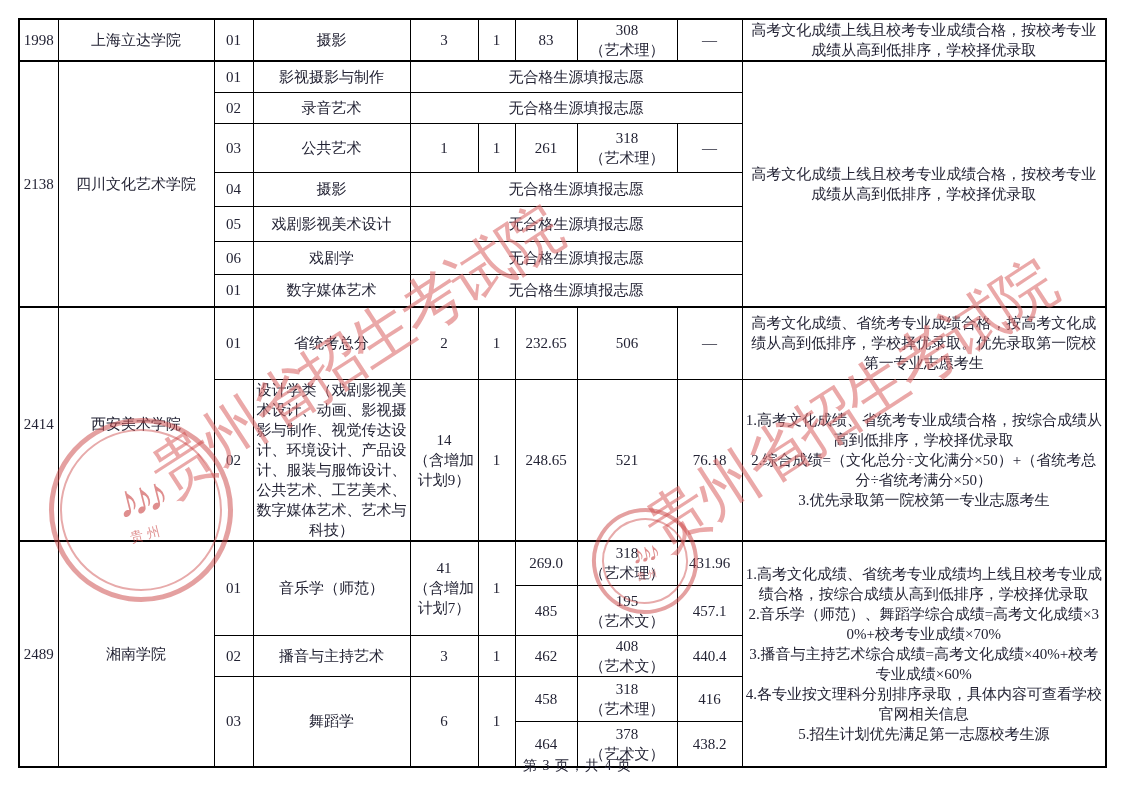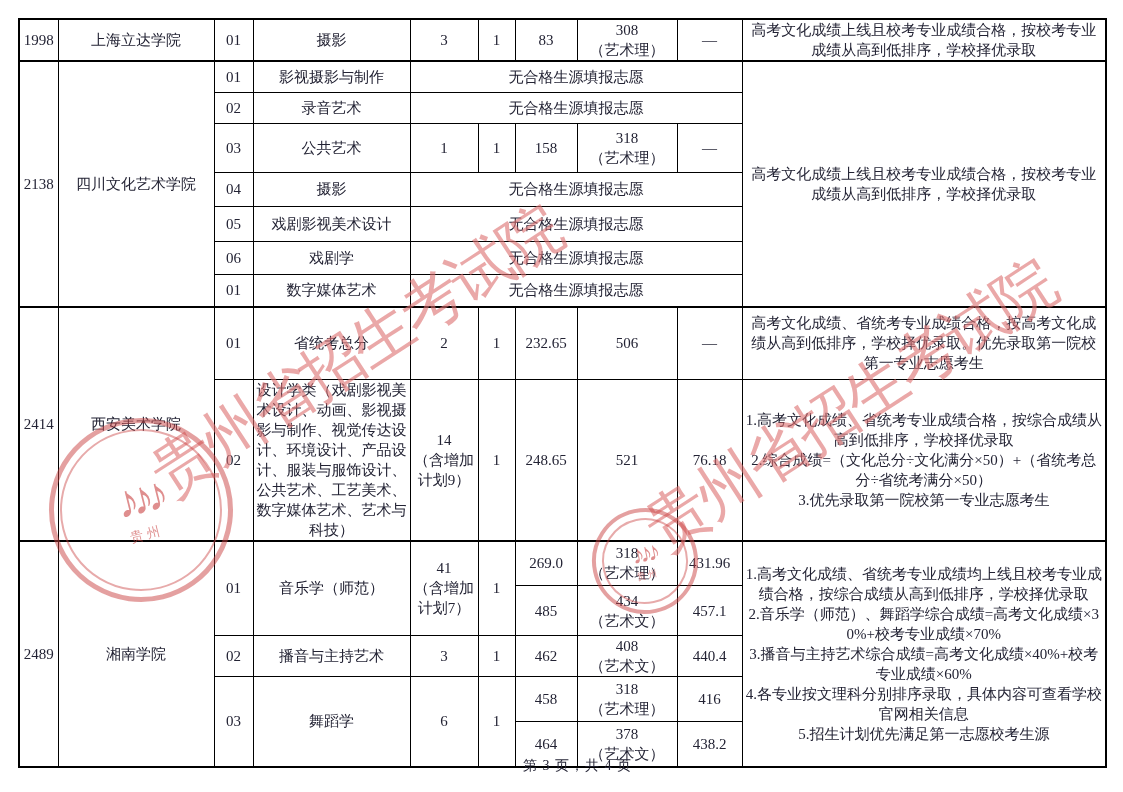--- a/index.html
+++ b/index.html
@@ -99,21 +99,21 @@
     <tr style="height:31px">
       <td>02</td>
       <td>录音艺术</td>
       <td colspan="5">无合格生源填报志愿</td>
     </tr>
     <tr style="height:49px">
       <td>03</td>
       <td>公共艺术</td>
       <td>1</td>
       <td>1</td>
-      <td>158</td>
+      <td>261</td>
       <td class="two-line">
         <div>318</div>
         <div>（艺术理）</div>
       </td>
       <td>—</td>
     </tr>
     <tr style="height:34px">
       <td>04</td>
       <td>摄影</td>
       <td colspan="5">无合格生源填报志愿</td>
@@ -180,21 +180,21 @@
       <td>431.96</td>
       <td rowspan="5" class="remark">1.高考文化成绩、省统考专业成绩均上线且校考专业成绩合格，按综合成绩从高到低排序，学校择优录取
 2.音乐学（师范）、舞蹈学综合成绩=高考文化成绩×30%+校考专业成绩×70%
 3.播音与主持艺术综合成绩=高考文化成绩×40%+校考专业成绩×60%
 4.各专业按文理科分别排序录取，具体内容可查看学校官网相关信息
 5.招生计划优先满足第一志愿校考生源</td>
     </tr>
     <tr style="height:50px">
       <td>485</td>
       <td class="two-line">
-        <div>434</div>
+        <div>195</div>
         <div>（艺术文）</div>
       </td>
       <td>457.1</td>
     </tr>
     <tr style="height:40px">
       <td>02</td>
       <td>播音与主持艺术</td>
       <td>3</td>
       <td>1</td>
       <td>462</td>

